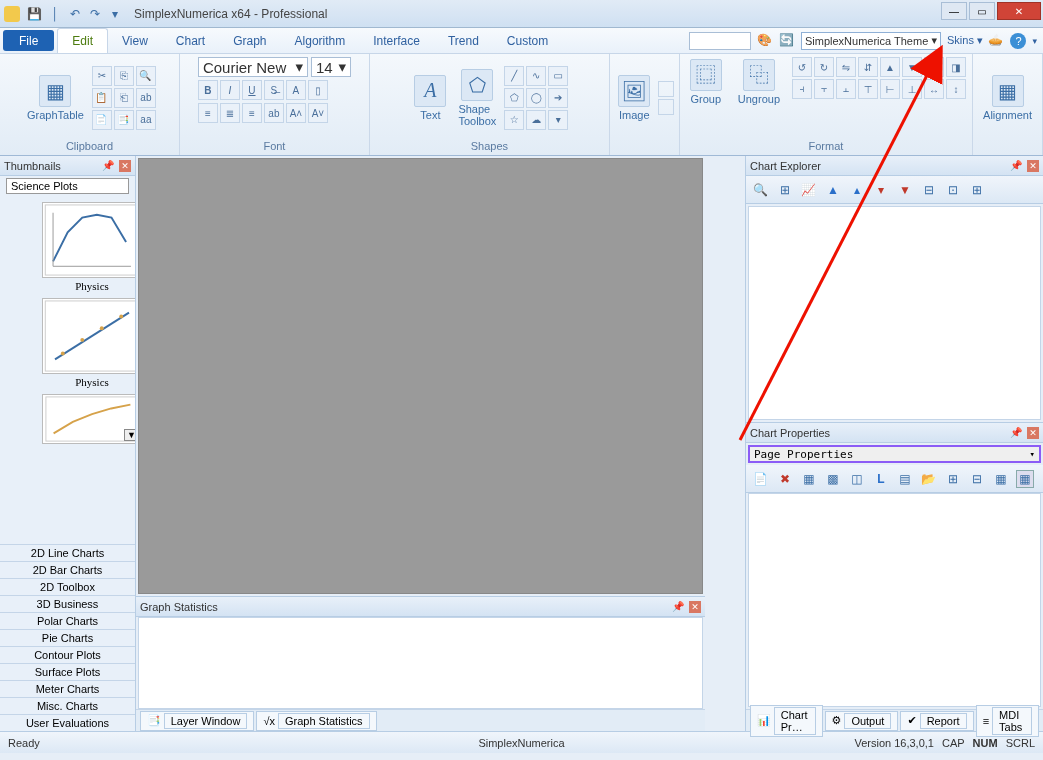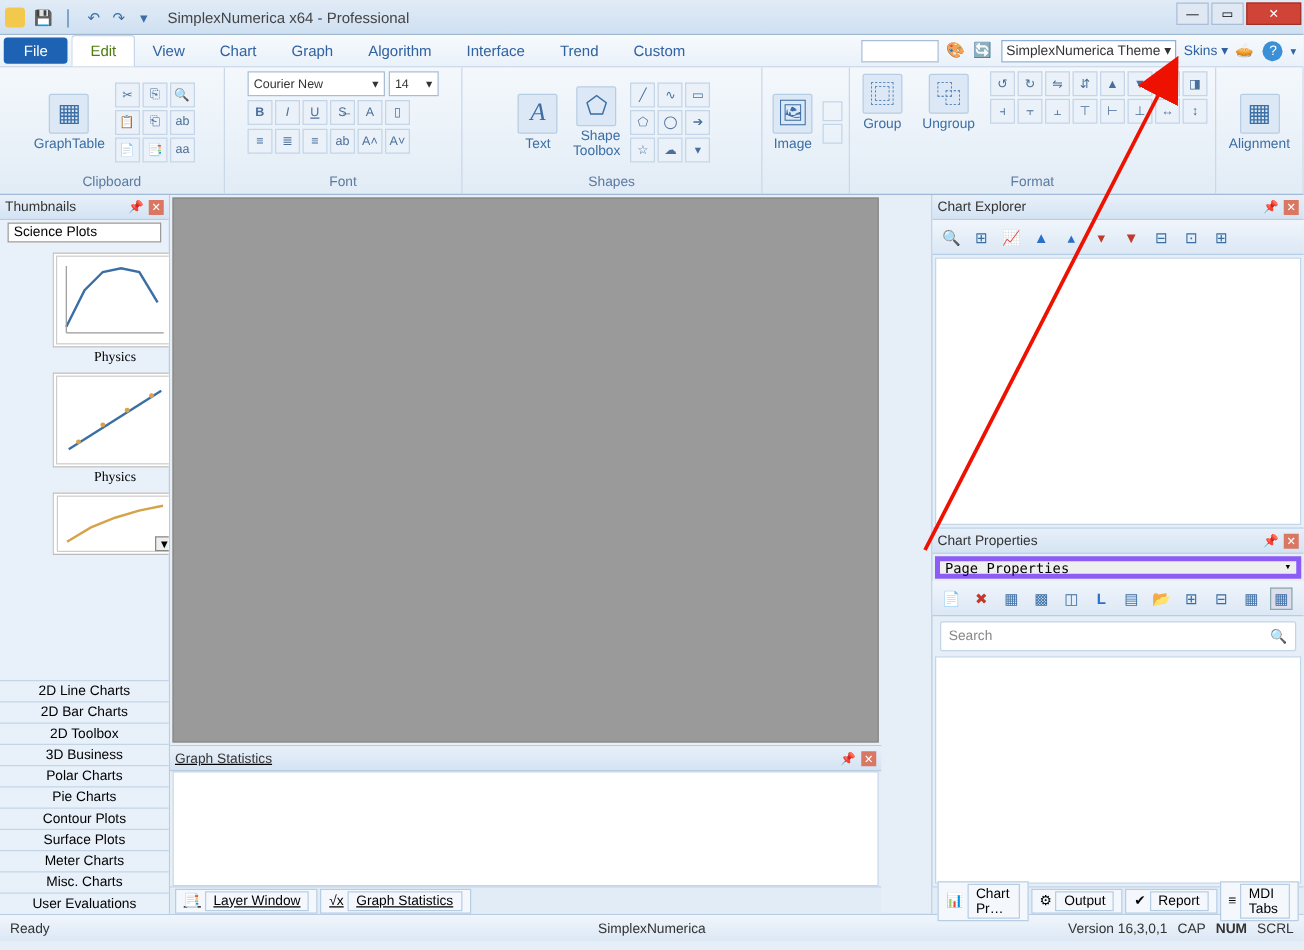--- a/index.html
+++ b/index.html
@@ -29,54 +29,54 @@
 
 .ribbon { height:102px; background:linear-gradient(#f4f8fc,#e2ecf6); border-bottom:1px solid #9fb9d6; display:flex; }
 .rgroup { border-right:1px solid #cad8e9; display:flex; flex-direction:column; align-items:center; justify-content:flex-end; padding:3px 6px 1px; }
 .rgroup .body { flex:1; display:flex; align-items:center; gap:4px; }
 .rgroup .lbl { font-size:11px; color:#5a7aa0; padding:2px 0; }
 .big { display:flex; flex-direction:column; align-items:center; gap:2px; color:#3b6ea5; font-size:11px; cursor:pointer; padding:2px 4px; }
 .big .bi { width:32px; height:32px; background:#dce8f5; border:1px solid #b7cde4; border-radius:2px; display:flex; align-items:center; justify-content:center; font-size:20px; color:#3b6ea5; }
 .smgrid { display:grid; grid-template-columns:repeat(3,20px); grid-auto-rows:20px; gap:2px; }
 .smgrid span,.smrow span { width:20px; height:20px; background:#eaf1f9; border:1px solid #c4d5e8; cursor:pointer; display:flex; align-items:center; justify-content:center; font-size:10px; color:#4a6f9a; }
 .smrow { display:flex; gap:2px; }
-.fontcombo { height:20px; border:1px solid #a9bed6; background:#fff; font-size:10px; padding:0 4px; color:#333; display:flex; align-items:center; }
+.fontcombo { height:20px; border:1px solid #a9bed6; background:#fff; font-size:15px; padding:0 4px; color:#333; display:flex; align-items:center; }
 
 
 .main { display:flex; height:575px; }
 .thumbs { width:136px; background:#e8f0f9; border-right:1px solid #b7cde4; display:flex; flex-direction:column; }
 .panehdr { height:20px; background:linear-gradient(#e8f0f9,#d4e3f3); border-bottom:1px solid #b7cde4; display:flex; align-items:center; padding:0 4px; font-size:11px; color:#333; position:relative; }
 .panehdr .pin { position:absolute; right:20px; font-size:10px; color:#5a7aa0; cursor:pointer; }
 .panehdr .x { position:absolute; right:4px; width:12px; height:12px; background:#d97762; color:#fff; font-size:9px; display:flex; align-items:center; justify-content:center; cursor:pointer; }
 .thumbs .cat { background:#fff; border:1px solid #999; padding:1px 4px; font-size:11px; margin:2px 6px; cursor:pointer; }
 .thumbs .items { flex:1; overflow:hidden;margin-left:42px; }
 .thumb { margin:6px auto 2px; width:100px; }
 .thumb .img { width:100px; height:76px; background:#fff; border:1px solid #bbb; position:relative; }
 .thumb .cap { text-align:center; font-size:11px; font-family:serif; margin-top:2px; }
 .catlist { display:flex; flex-direction:column; }
 .catlist div { border-top:1px solid #c4d5e8; padding:2px 4px; font-size:11px; text-align:center; background:#e8f0f9; cursor:pointer; }
 
-.center { flex:1; display:flex; flex-direction:column;text-decoration:underline; }
+.center { flex:1; display:flex; flex-direction:column; }
 .canvas { flex:1; background:#9a9a9a; border:1px solid #888; margin:2px; }
 .gstats { height:135px; display:flex; flex-direction:column; border-top:1px solid #b7cde4; }
 .gstats .body { flex:1; background:#fff; margin:0 2px; border:1px solid #c4d5e8; }
 .bottabs { height:22px; display:flex; align-items:center; gap:2px; padding:0 4px; background:#e2ecf6; border-top:1px solid #c4d5e8; }
 .bottabs span { border:1px solid #b7cde4; background:#f4f8fc; padding:1px 6px; font-size:11px; cursor:pointer; display:flex; align-items:center; gap:3px; }
 
 .rightcol { width:298px; display:flex; flex-direction:column; border-left:1px solid #b7cde4;margin-left:40px; }
 .ce { height:266px; display:flex; flex-direction:column; }
 .ce .tb,.cp .tb { height:28px; background:linear-gradient(#f0f5fb,#dce8f5); border-bottom:1px solid #b7cde4; display:flex; align-items:center; gap:6px; padding:0 6px; }
 .ce .tb span,.cp .tb span { width:18px; height:18px; display:flex; align-items:center; justify-content:center; color:#3b6ea5; cursor:pointer; font-size:12px; }
 .ce .tree { flex:1; background:#fff; margin:2px; border:1px solid #c4d5e8; }
 .ce .tabs { height:22px; display:flex; }
 .ce .tabs span { border:1px solid #b7cde4; padding:2px 8px; font-size:11px; background:#f4f8fc; cursor:pointer; }
 .ce .tabs span.on { background:#fff; border-bottom:1px solid #fff; }
 
 .cp { flex:1; display:flex; flex-direction:column; border-top:1px solid #b7cde4; }
-.cp .combo { height:18px; border:4px solid #8b5cf6; background:#efefef; margin:2px; font-family:monospace; font-size:11px; padding:0 4px; display:flex; align-items:center; position:relative; }
+.cp .combo { height:18px; border:2px solid #8b5cf6; background:#efefef; margin:2px; font-family:monospace; font-size:11px; padding:0 4px; display:flex; align-items:center; position:relative; }
 .cp .combo::after { content:'▾'; position:absolute; right:4px; font-size:9px; }
 .cp .search { margin:4px 6px; height:24px; border:1px solid #c4d5e8; border-radius:2px; display:flex; align-items:center; padding:0 6px; color:#888; font-size:11px; background:#fff; position:relative; }
 .cp .search::after { content:'🔍'; position:absolute; right:6px; }
 .cp .grid { flex:1; background:#fff; margin:0 2px 2px; border:1px solid #c4d5e8; }
 
 .status { height:22px; background:linear-gradient(#f0f5fb,#dce8f5); border-top:1px solid #b7cde4; display:flex; align-items:center; padding:0 8px; font-size:11px; color:#333; }
 .status .c { position:absolute; left:50%; transform:translateX(-50%); }
 .status .r { margin-left:auto; display:flex; gap:8px; }
 
 
@@ -197,21 +197,21 @@
   </div>
 
   <div class="rgroup" style="width:240px">
     <div class="body">
       <div class="big">
           <div class="bi" style="color:#3b6ea5;font-style:italic;font-family:serif">A</div>
           <span>Text</span>
         </div>
       <div class="big">
           <div class="bi">⬠</div>
-          <span style="white-space:pre;text-align:right">Shape
+          <span style="white-space:pre;text-align:left">Shape
 Toolbox</span>
         </div>
       <div class="smgrid">
         <span>╱</span>
           <span>∿</span>
           <span>▭</span>
         <span>⬠</span>
           <span>◯</span>
           <span>➔</span>
         <span>☆</span>
@@ -389,23 +389,20 @@
           <span>▩</span>
           <span>◫</span>
           <span style="color:#2a6fc9;font-weight:bold">L</span>
           <span>▤</span>
           <span>📂</span>
           <span>⊞</span>
           <span>⊟</span>
           <span>▦</span>
           <span style="border:1px solid #8aa;background:#dde">▦</span>
       </div>
-      <div class="search">
-          <span>Search</span>
-        </div>
       <div class="grid"></div>
       <div class="bottabs">
         <span>📊 <span>Chart Pr…</span></span>
         <span>⚙ <span>Output</span></span>
         <span>✔ <span>Report</span></span>
         <span>≡ <span>MDI Tabs</span></span>
       </div>
     </div>
   </div>
 </div>

